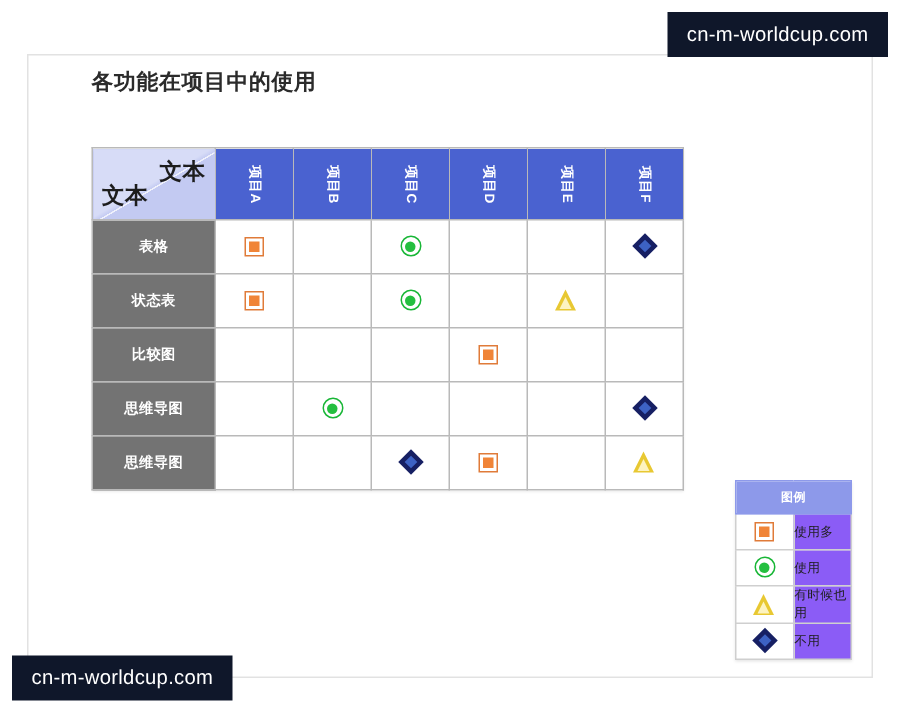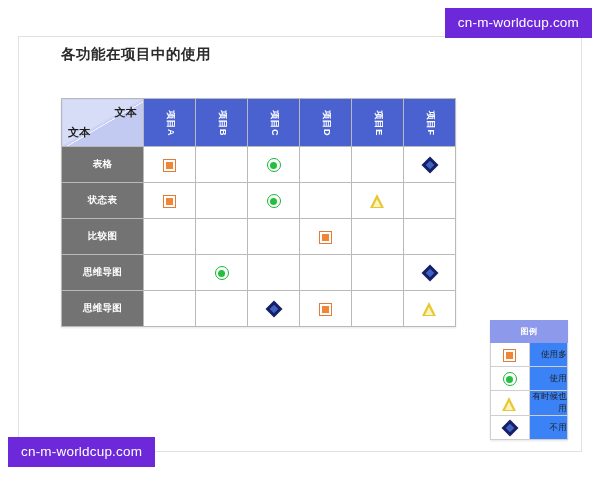--- a/index.html
+++ b/index.html
@@ -11,21 +11,21 @@
     height: 480px;
     background: #ffffff;
     font-family: "Liberation Sans", "DejaVu Sans", sans-serif;
     position: relative;
     overflow: hidden;
   }
 
   
   .watermark {
     position: absolute;
-    background: #6d28d9;
+    background: #0f172a;
     color: #ffffff;
     font-size: 13.5px;
     letter-spacing: 0.2px;
     padding: 7px 13px 8px 13px;
     white-space: nowrap;
     z-index: 40;
     font-family: "Liberation Sans", sans-serif;
   }
   #wm-top { right: 8px; top: 8px; }
   #wm-bottom { left: 8px; bottom: 13px; }
@@ -87,21 +87,21 @@
     position: absolute;
     left: -6%;
     top: -6%;
     width: 118%;
     height: 118%;
     background: linear-gradient(to bottom right, transparent 49.4%, #ffffff 49.6%, #ffffff 50.4%, transparent 50.6%);
     opacity: 0.75;
   }
   .corner-tr, .corner-bl {
     position: absolute;
-    font-size: 11px;
+    font-size: 15px;
     color: #1d1d1d;
     font-weight: bold;
     letter-spacing: 0.3px;
   }
   .corner-tr { right: 6px; top: 6px; }
   .corner-bl { left: 6px; bottom: 6px; }
 
   
   .colhead {
     width: 52px;
@@ -255,23 +255,23 @@
   }
   .legend-ico {
     width: 23px;
     height: 24px;
     text-align: center;
     vertical-align: middle;
     background: #ffffff;
   }
   .legend-lbl {
     height: 24px;
-    text-align: right;
-    vertical-align: middle;
-    background: #3b82f6;
+    text-align: left;
+    vertical-align: middle;
+    background: #8b5cf6;
     font-size: 8.5px;
     color: #1f1f1f;
     letter-spacing: 0.2px;
   }
 </style>
 </head>
 <body>
 
 <div class="watermark" id="wm-top">cn-m-worldcup.com</div>
 <div class="watermark" id="wm-bottom">cn-m-worldcup.com</div>

